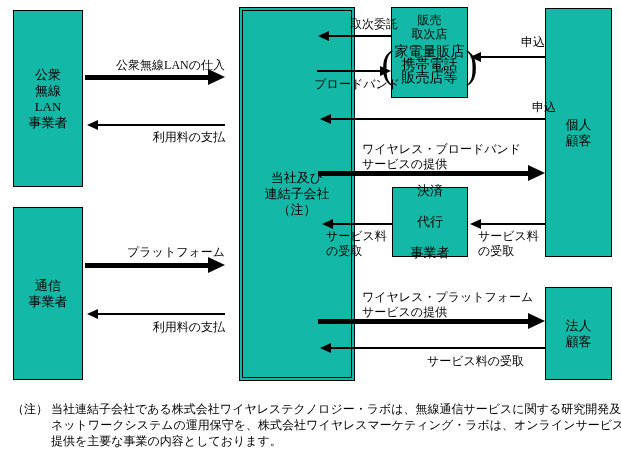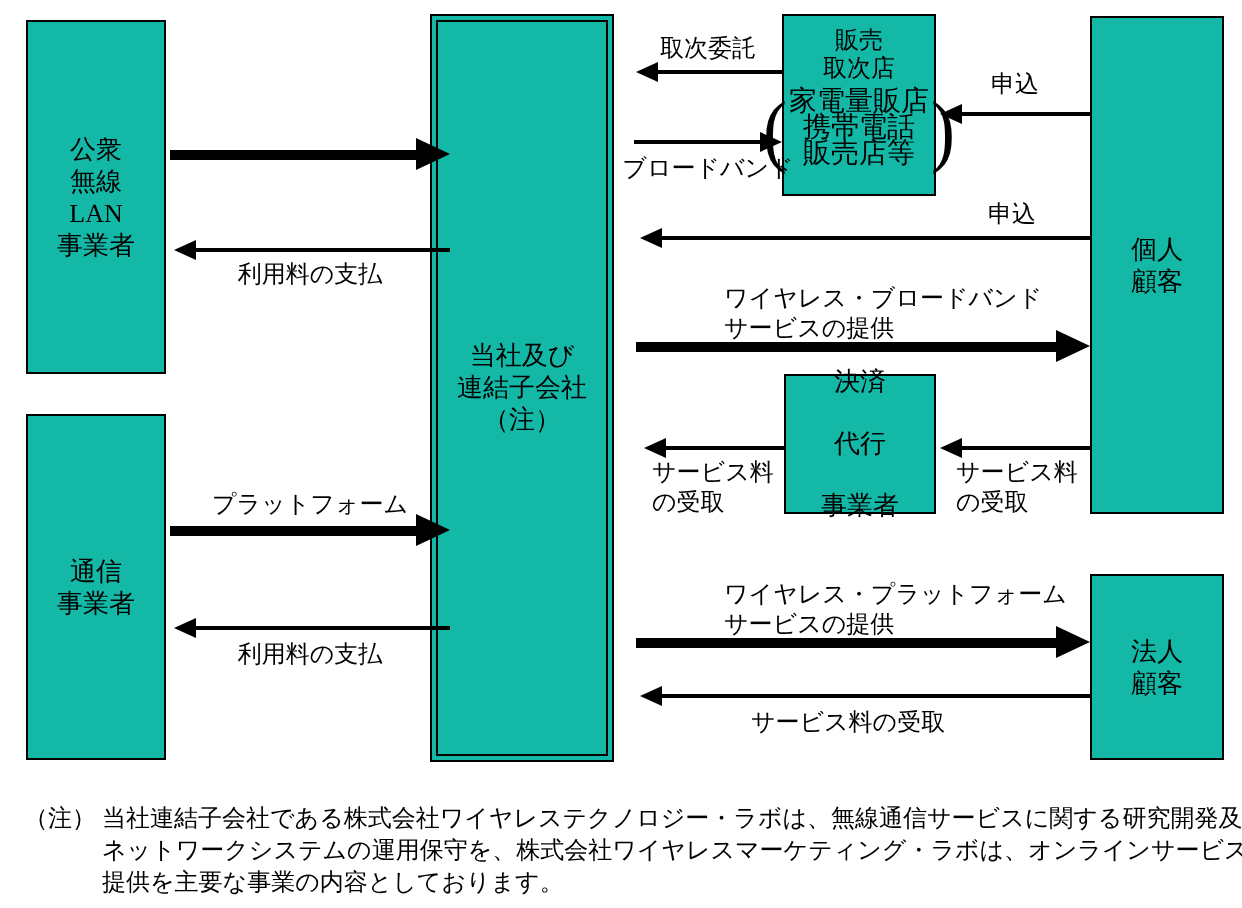--- a/index.html
+++ b/index.html
@@ -21,21 +21,21 @@
   .paren-lines{font-size:14px;line-height:13px;margin:0 1px;}
   .arrow{position:absolute;display:flex;align-items:center;}
   .arrow .shaft{flex:1;background:#000;}
   .thin .shaft{height:2px;}
   .thick .shaft{height:5px;}
   .head-r{width:0;height:0;border-top:8px solid transparent;border-bottom:8px solid transparent;border-left:17px solid #000;}
   .thin .head-r{border-top-width:5px;border-bottom-width:5px;border-left-width:11px;}
   .head-l{width:0;height:0;border-top:8px solid transparent;border-bottom:8px solid transparent;border-right:17px solid #000;}
   .thin .head-l{border-top-width:5px;border-bottom-width:5px;border-right-width:11px;}
   .albl{position:absolute;font-size:12px;line-height:15px;white-space:nowrap;}
-  .ctr{text-align:center;}
+  .ctr{text-align:right;}
   .note{position:absolute;left:12px;top:401px;font-size:12px;line-height:16px;display:flex;}
   .note-marker{flex:0 0 auto;margin-right:3px;white-space:nowrap;}
   .note-lines{flex:0 0 auto;}
 </style>
 </head>
 <body>
 
 <div class="stage">
 
   <div class="box" style="left:13px;top:10px;width:70px;height:177px;">
@@ -43,21 +43,21 @@
     <div class="bl">無線</div>
     <div class="bl">LAN</div>
     <div class="bl">事業者</div>
   </div>
 
   <div class="box" style="left:13px;top:207px;width:70px;height:173px;">
     <div class="bl">通信</div>
     <div class="bl">事業者</div>
   </div>
 
-  <div class="box" style="left:215px;top:7px;width:92px;height:374px;">
+  <div class="box" style="left:239px;top:7px;width:116px;height:374px;">
     <div class="company-inner"></div>
     <div class="company-label">
       <div class="bl">当社及び</div>
       <div class="bl">連結子会社</div>
       <div class="bl">（注）</div>
     </div>
   </div>
 
   <div class="box sales" style="left:391px;top:7px;width:77px;height:91px;">
     <div class="bl">販売</div>
@@ -82,20 +82,21 @@
   <div class="box" style="left:545px;top:8px;width:67px;height:249px;">
     <div class="bl">個人</div>
     <div class="bl">顧客</div>
   </div>
 
   <div class="box" style="left:545px;top:287px;width:67px;height:93px;">
     <div class="bl">法人</div>
     <div class="bl">顧客</div>
   </div>
 
+  <div class="albl ctr" style="left:85px;top:58px;width:140px;">公衆無線LANの仕入</div>
   <div class="arrow thick" style="left:85px;top:69px;width:140px;height:16px;">
     <div class="shaft"></div>
     <div class="head-r"></div>
   </div>
 
   <div class="arrow thin" style="left:87px;top:119px;width:138px;height:11px;">
     <div class="head-l"></div>
     <div class="shaft"></div>
   </div>
   <div class="albl ctr" style="left:85px;top:130px;width:140px;">利用料の支払</div>

